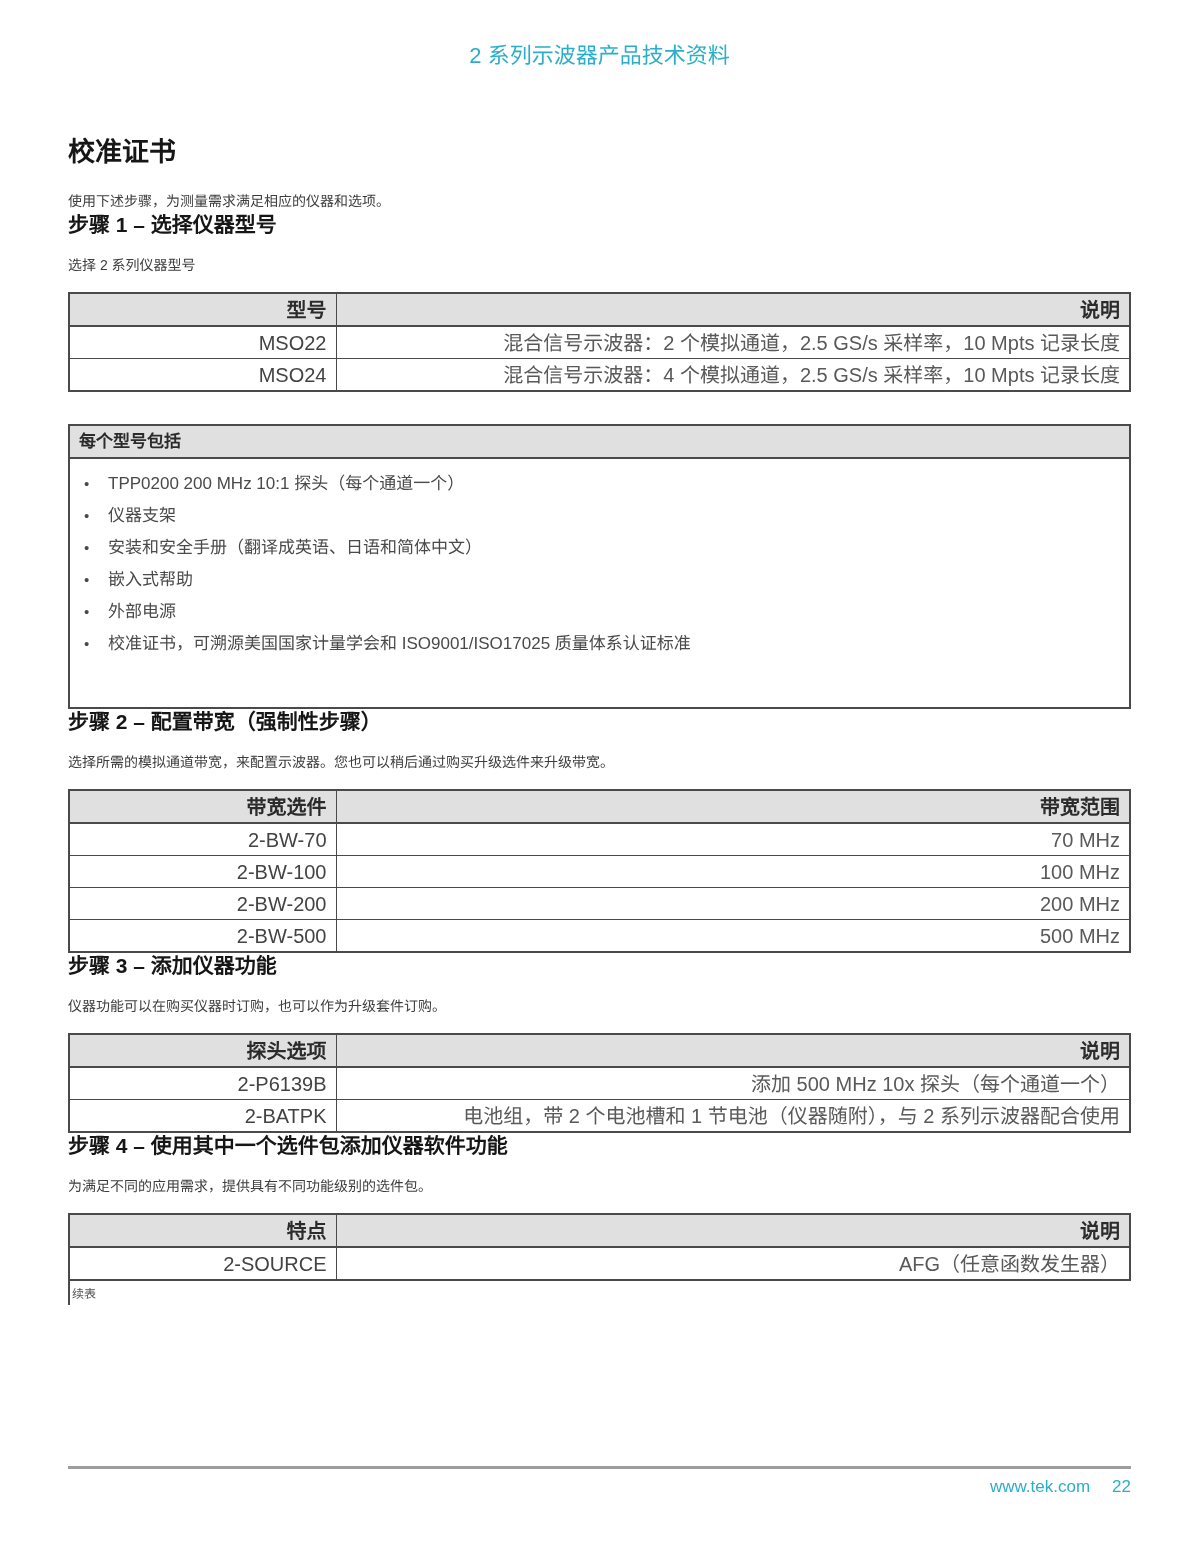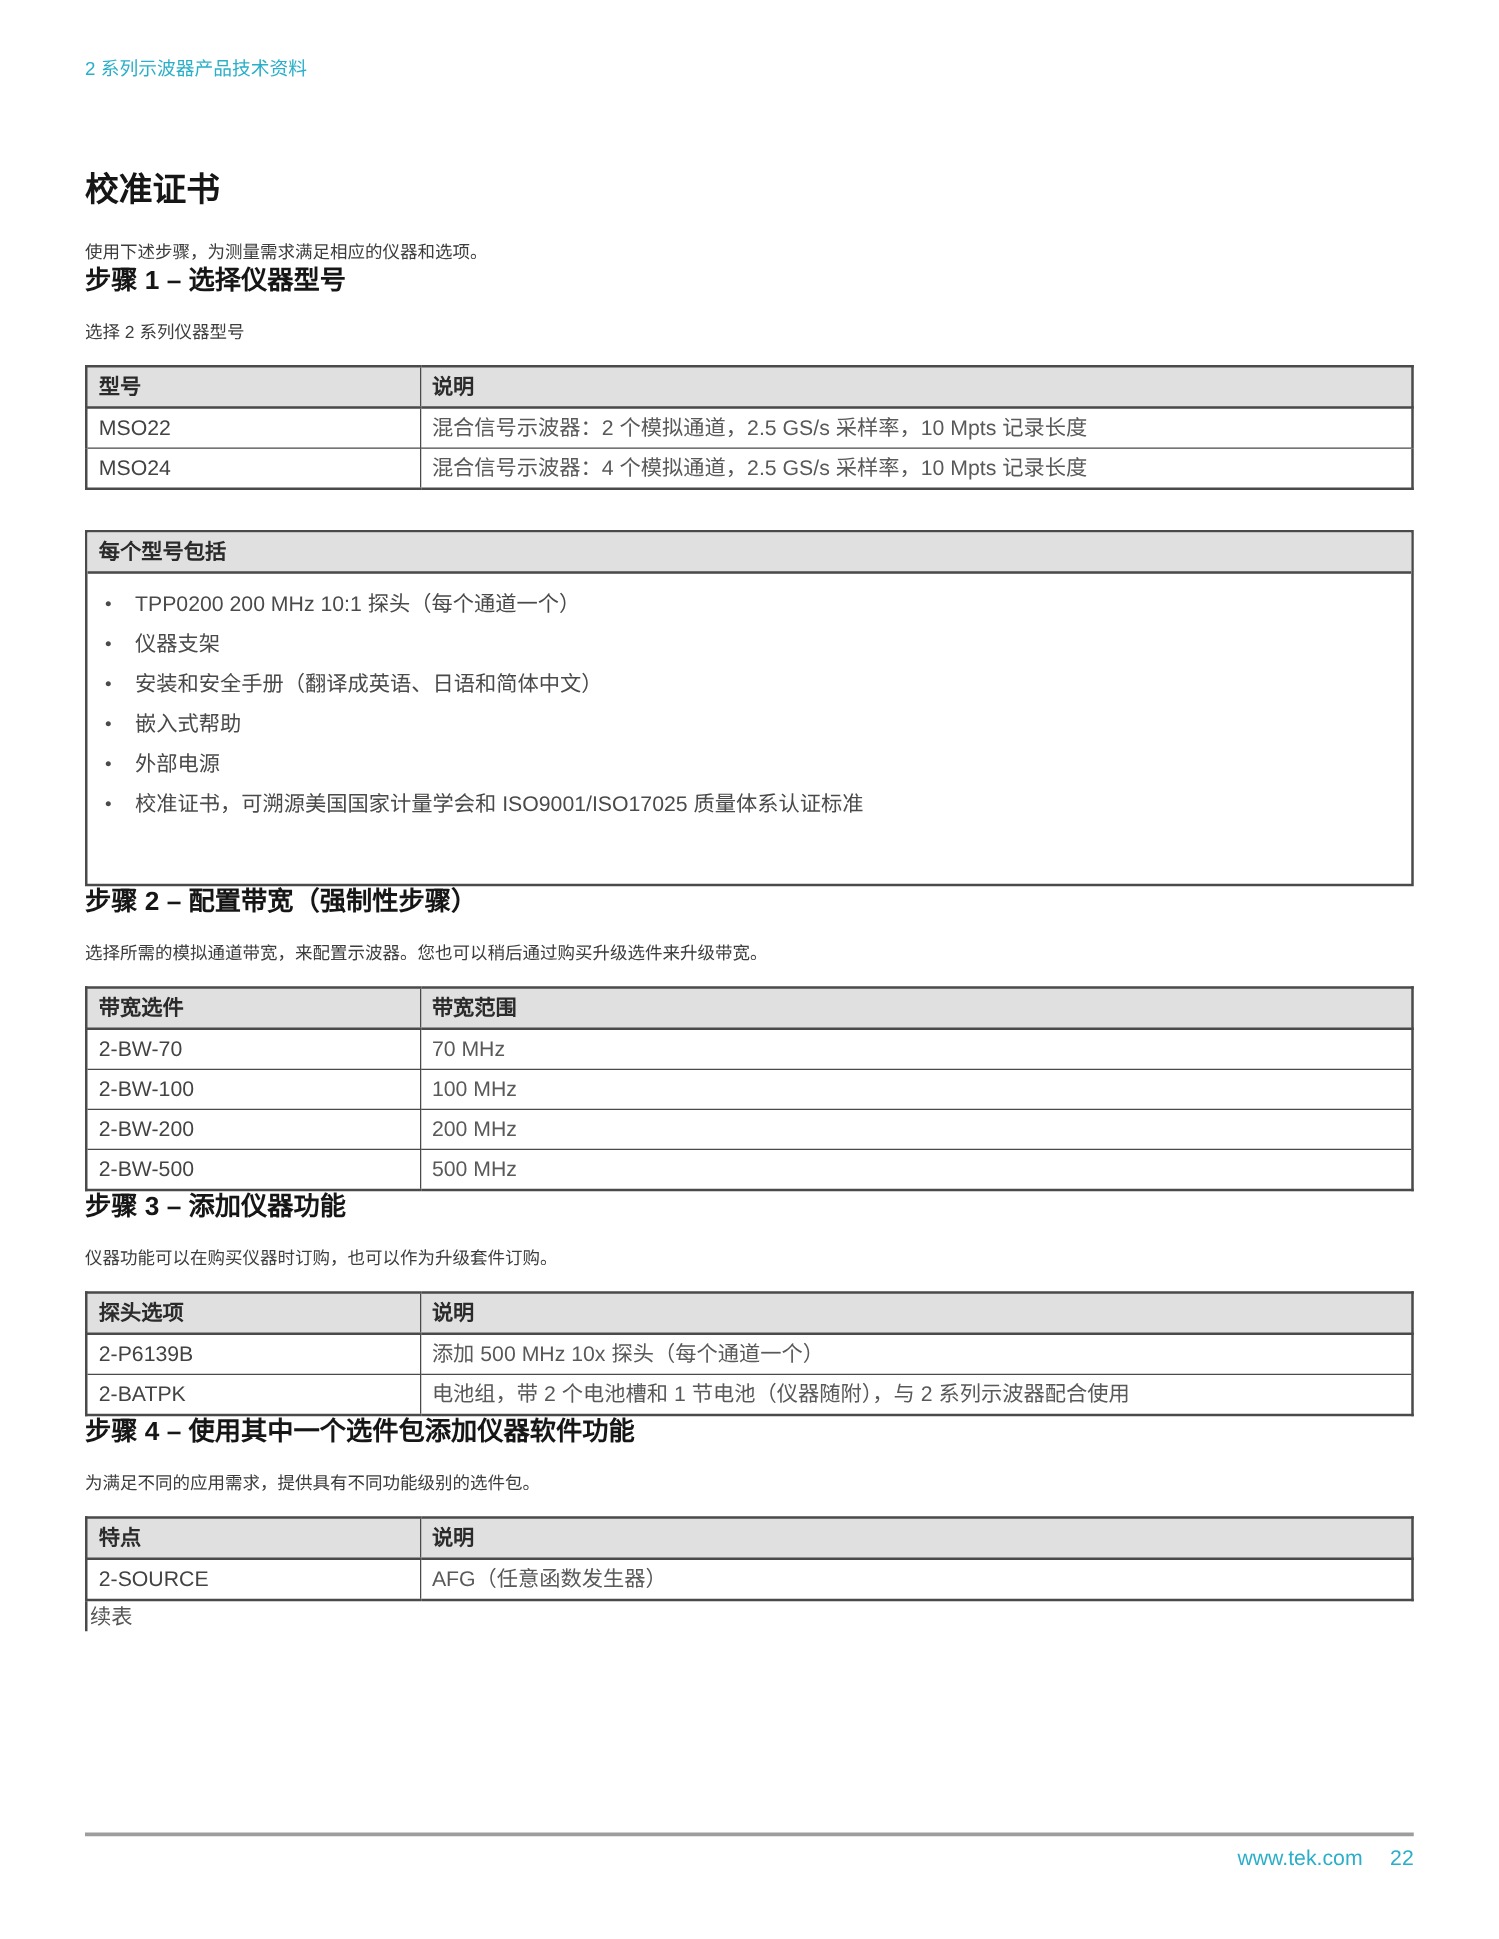--- a/index.html
+++ b/index.html
@@ -1,48 +1,48 @@
 <!DOCTYPE html>
 <html lang="zh-CN"><head>
 <meta charset="utf-8">
 <style>
   html,body{margin:0;padding:0;background:#ffffff;}
   body{font-family:"Liberation Sans","DejaVu Sans",sans-serif;-webkit-font-smoothing:antialiased;}
   .page{position:relative;width:1199px;height:1551px;background:#ffffff;overflow:hidden;}
-  .doc-header{position:absolute;top:46px;left:68px;right:68px;text-align:left;
-      font-size:15px;line-height:20px;color:#2bafc9;font-weight:400;}
+  .doc-header{position:absolute;top:46px;left:68px;right:68px;text-align:center;
+      font-size:22px;line-height:20px;color:#2bafc9;font-weight:400;}
   .content{position:absolute;top:66px;left:68px;width:1063px;}
   h1.title{margin:70px 0 0 0;font-size:27px;line-height:32px;color:#161616;font-weight:bold;}
   p.body-text{margin:22px 0 0 0;font-size:14px;line-height:22px;color:#3d3d3d;font-weight:400;}
   h2.step{margin:0;font-size:21px;line-height:26px;color:#161616;font-weight:bold;}
   .step1-h{margin-top:20px;}
   .step2-h{margin-top:30px;}
   .step3-h{margin-top:42px;}
   .step4-h{margin-top:42px;}
   p.pre-table{margin:16px 0 0 0;}
   table.data{margin-top:16px;width:1063px;border-collapse:collapse;table-layout:fixed;}
   table.data th, table.data td{border:1px solid #4a4a4a;padding:5px 9px 4px 9px;
-      font-size:17px;line-height:22px;text-align:left;vertical-align:top;word-wrap:break-word;}
+      font-size:20px;line-height:22px;text-align:right;vertical-align:top;word-wrap:break-word;}
   table.data th{background:#e0e0e0;color:#2b2b2b;font-weight:bold;
       border-top:2px solid #4a4a4a;border-bottom:2px solid #4a4a4a;}
   table.data td{color:#595959;}
   table.data td.code{color:#434343;}
   table.data th:first-child, table.data td:first-child{border-left:2px solid #4a4a4a;}
   table.data th:last-child, table.data td:last-child{border-right:2px solid #4a4a4a;}
   table.data tr:last-child td{border-bottom:2px solid #4a4a4a;}
   col.c1{width:267px;}
   .includes-box{margin-top:32px;border:2px solid #4a4a4a;width:1059px;}
   .includes-box .box-head{background:#e0e0e0;border-bottom:2px solid #4a4a4a;
       padding:5px 19px 4px 9px;font-size:17px;line-height:22px;font-weight:bold;color:#2b2b2b;}
   .includes-box ul{list-style:none;margin:14px 0 0 0;padding:0 10px 42px 10px;}
   .includes-box li{position:relative;margin:0 0 10px 0;padding-left:28px;
       font-size:17px;line-height:22px;color:#4a4a4a;}
   .includes-box li::before{content:"\2022";position:absolute;left:4px;top:0;
       color:#4a4a4a;font-size:15px;}
-  .continued{border-left:2px solid #4a4a4a;padding:2px 0 0 2px;font-size:17px;
+  .continued{border-left:2px solid #4a4a4a;padding:2px 0 0 2px;font-size:12px;
       line-height:22px;color:#555555;width:120px;}
   .footer-rule{position:absolute;left:68px;width:1063px;top:1466px;height:0;
       border-top:3px solid #9d9d9d;}
   .page-footer{position:absolute;top:1477px;left:76px;right:68px;text-align:right;
       font-size:17px;line-height:20px;color:#2bafc9;}
   .page-footer .url{color:#2bafc9;text-decoration:none;}
   .page-footer .pgnum{margin-left:22px;color:#2bafc9;}
 </style>
 </head>
 <body>

